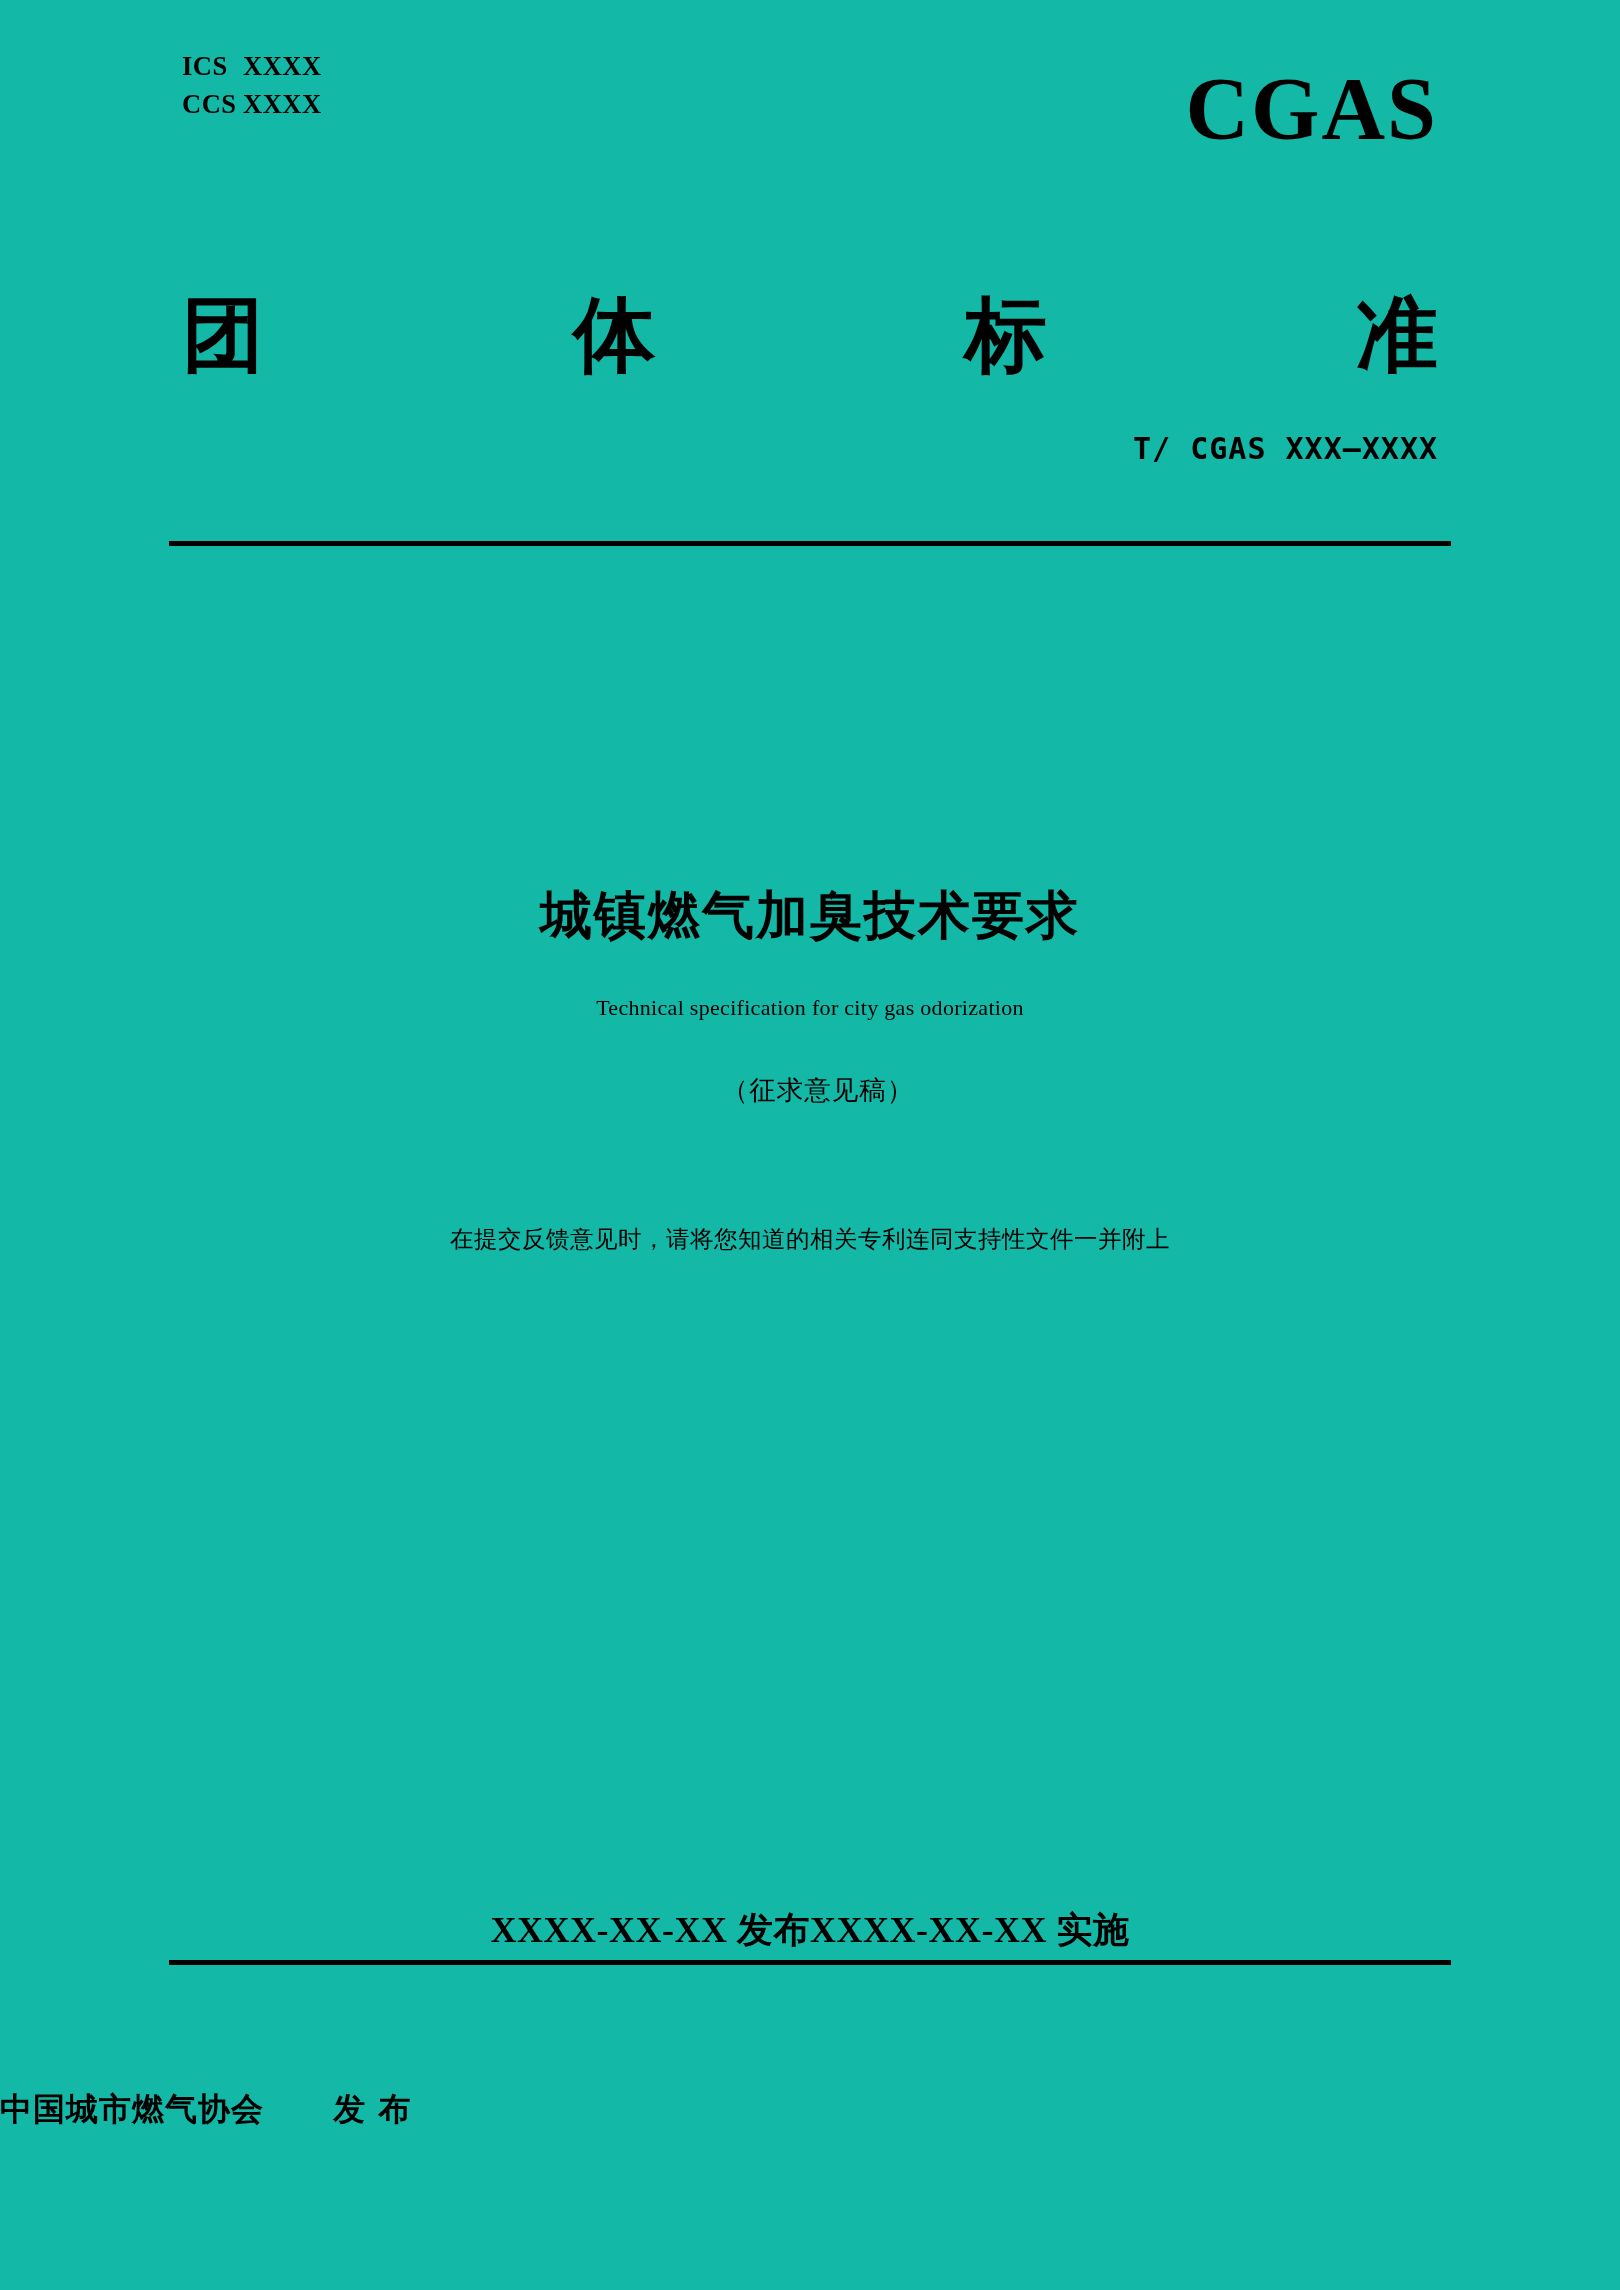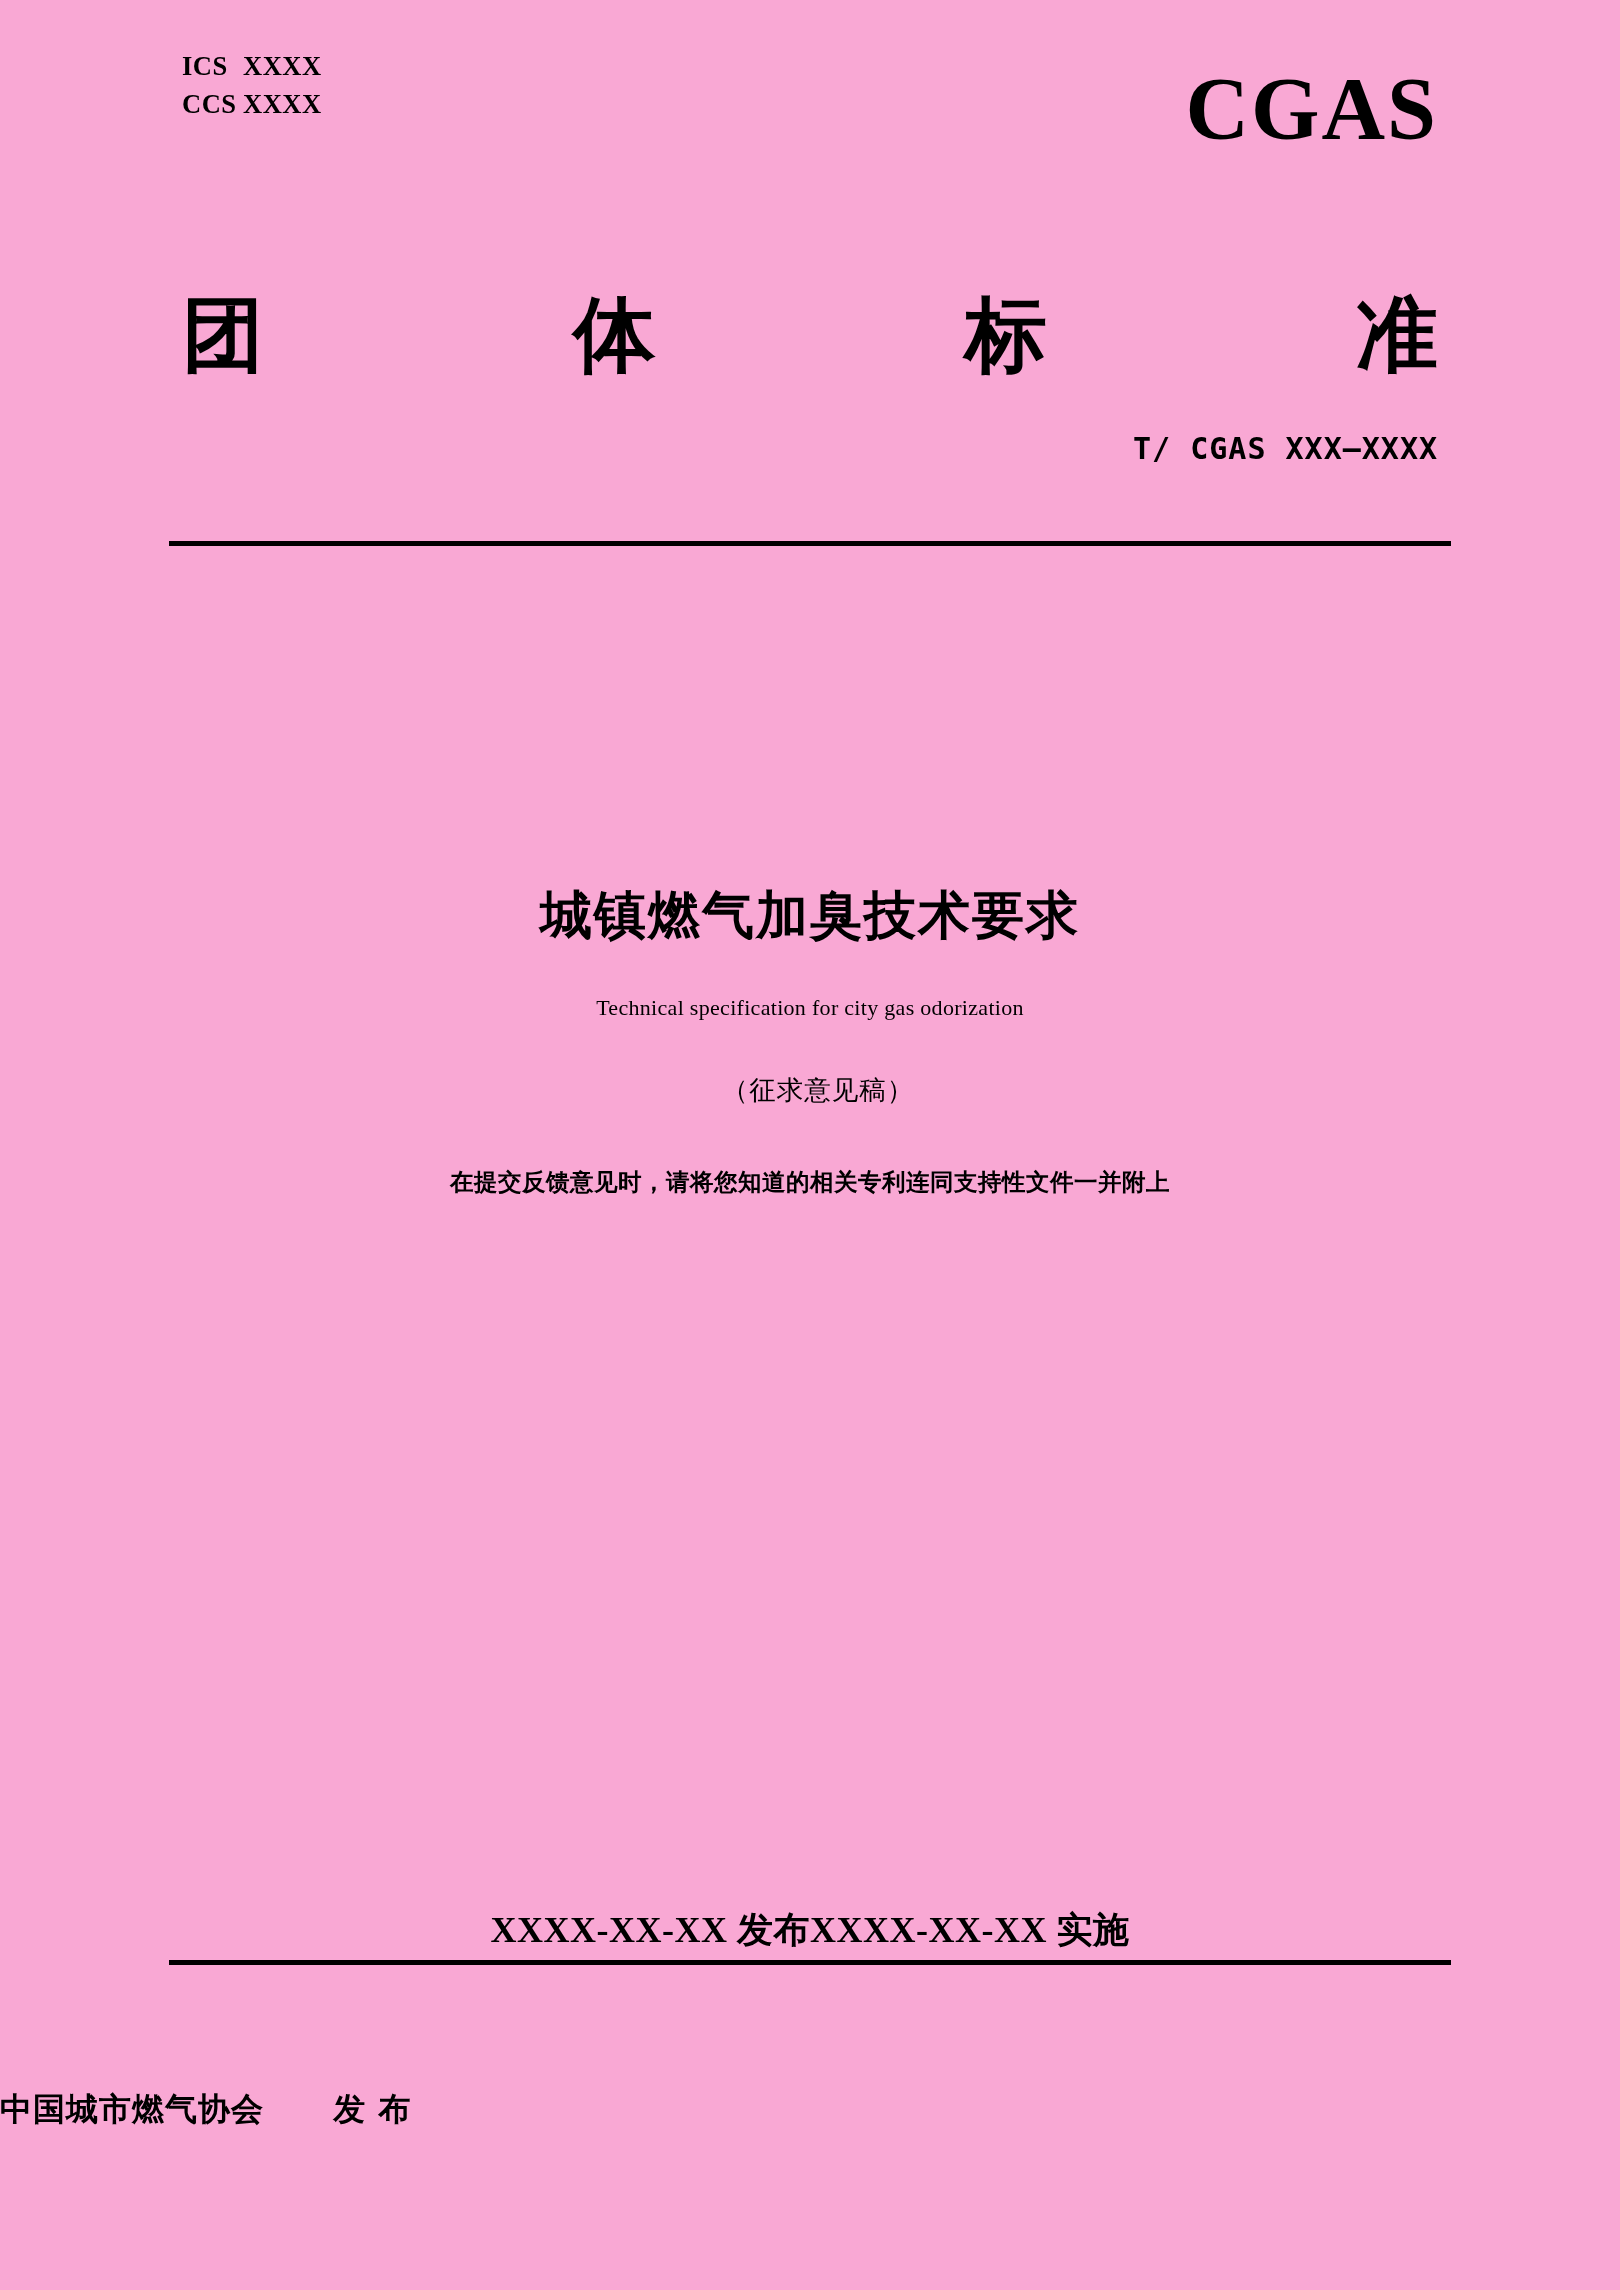--- a/index.html
+++ b/index.html
@@ -9,21 +9,21 @@
   }
   body {
     font-family: "Liberation Serif", serif;
     color: #000000;
   }
   .page {
     position: relative;
     width: 1620px;
     height: 2291px;
     margin: 0 auto;
-    background: #f9a8d4;
+    background: #14b8a6;
     box-sizing: border-box;
   }
 
   
   .header {
     position: absolute;
     left: 182px;
     top: 47px;
     right: 182px;
   }
@@ -119,23 +119,23 @@
     letter-spacing: 1px;
     margin-left: 16px;
   }
   .doc-date {
     margin-top: 37px;
     font-family: "DejaVu Sans", sans-serif;
     font-size: 23.5px;
     letter-spacing: 0.5px;
   }
   .doc-notice {
-    margin-top: 58px;
-    font-family: "DejaVu Sans", sans-serif;
-    font-weight: bold;
+    margin-top: 115px;
+    font-family: "DejaVu Sans", sans-serif;
+    font-weight: normal;
     font-size: 23.5px;
     letter-spacing: 0.5px;
   }
 
   
   .footer-dates {
     position: absolute;
     left: 182px;
     right: 182px;
     top: 1906px;

